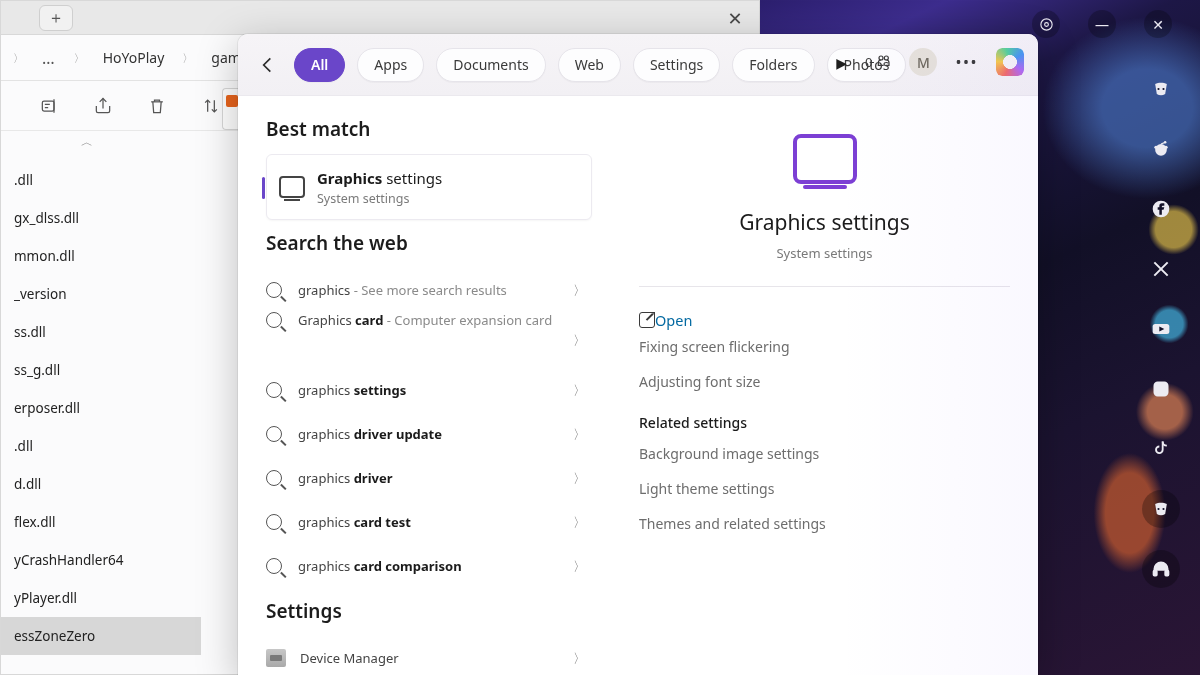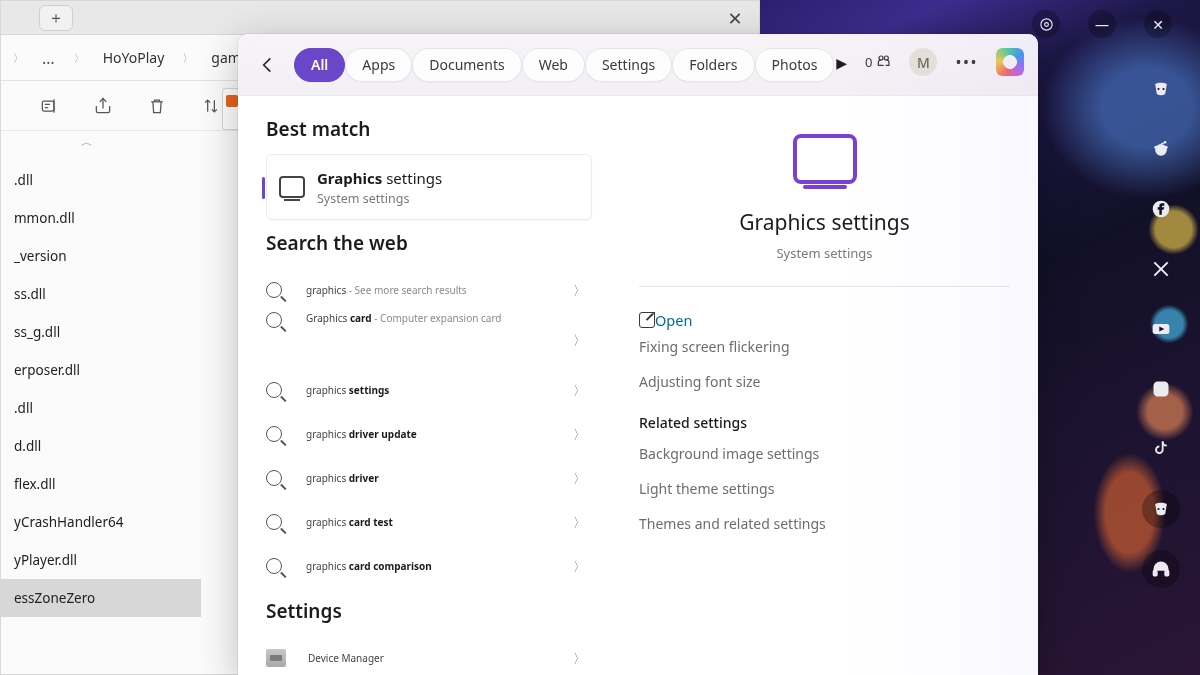--- a/index.html
+++ b/index.html
@@ -110,21 +110,21 @@
   .search .top {
     height:62px; display:flex; align-items:center; padding:0 12px;
     gap:10px; position:relative;
     background:linear-gradient(180deg,#f6f4f7 0%, #f2f0f4 100%);
     border-bottom:1px solid #ebe9ee;
   }
   .search .back {
     width:34px; height:34px; border-radius:50%;
     display:flex; align-items:center; justify-content:center; color:#3e3e3e;
   }
-  .search .pills { display:flex; gap:0; }
+  .search .pills { display:flex; gap:12px; }
   .search .pill {
     height:34px; padding:0 16px; border-radius:17px;
     background:#fdfdfe; border:1px solid #e6e4ea;
     display:flex; align-items:center; font-size:14px; color:#3a3a3a;
     box-shadow:0 1px 1px rgba(0,0,0,.03);
   }
   .search .pill.active {
     background:#6a46c9; color:#fff; border-color:#6a46c9; font-weight:600;
   }
   .search .toprt { position:absolute; right:14px; top:14px; display:flex; align-items:center; gap:18px;}
@@ -169,21 +169,21 @@
   .witem {
     height:44px; display:flex; align-items:center; position:relative;
     cursor:default;
   }
   .witem.tall{ height:56px; align-items:flex-start;}
   .witem .mag{
     width:16px;height:16px;border:1.6px solid #555;border-radius:50%;
     margin-right:16px; position:relative; flex:none;
   }
   .witem .mag::after{content:"";position:absolute;width:7px;height:1.6px;background:#555;right:-6px;bottom:-3px;transform:rotate(45deg);}
-  .witem .txt{ font-size:10px; color:#444; line-height:1.3; padding-right:26px;margin-left:8px;}
+  .witem .txt{ font-size:13px; color:#444; line-height:1.3; padding-right:26px;}
   .witem .txt b{ color:#1b1b1b; font-weight:700;}
   .witem .txt .hint{ color:#8a8a8a;}
   .witem .chev{
     position:absolute; right:6px; top:50%; transform:translateY(-50%);
     color:#7a7a7a; font-size:13px;
   }
   .witem.dm .dmicon{
     width:20px;height:18px;margin-right:14px;flex:none;
     background:linear-gradient(#c7c7c7,#a9a9a9);border-radius:2px;position:relative;
   }
@@ -252,20 +252,21 @@
     <svg viewBox="0 0 24 24">
         <path d="M8 5v14"></path>
         <path d="M5 8l3-3 3 3"></path>
         <path d="M16 19V5"></path>
         <path d="M13 16l3 3 3-3"></path>
       </svg>
   </div>
   <div class="chevup">︿</div>
   <div class="filelist" id="filelist">
       <div class="row">.dll</div>
+      <div class="row">gx_dlss.dll</div>
       <div class="row">mmon.dll</div>
       <div class="row">_version</div>
       <div class="row">ss.dll</div>
       <div class="row">ss_g.dll</div>
       <div class="row">erposer.dll</div>
       <div class="row">.dll</div>
       <div class="row">d.dll</div>
       <div class="row">flex.dll</div>
       <div class="row">yCrashHandler64</div>
       <div class="row">yPlayer.dll</div>

